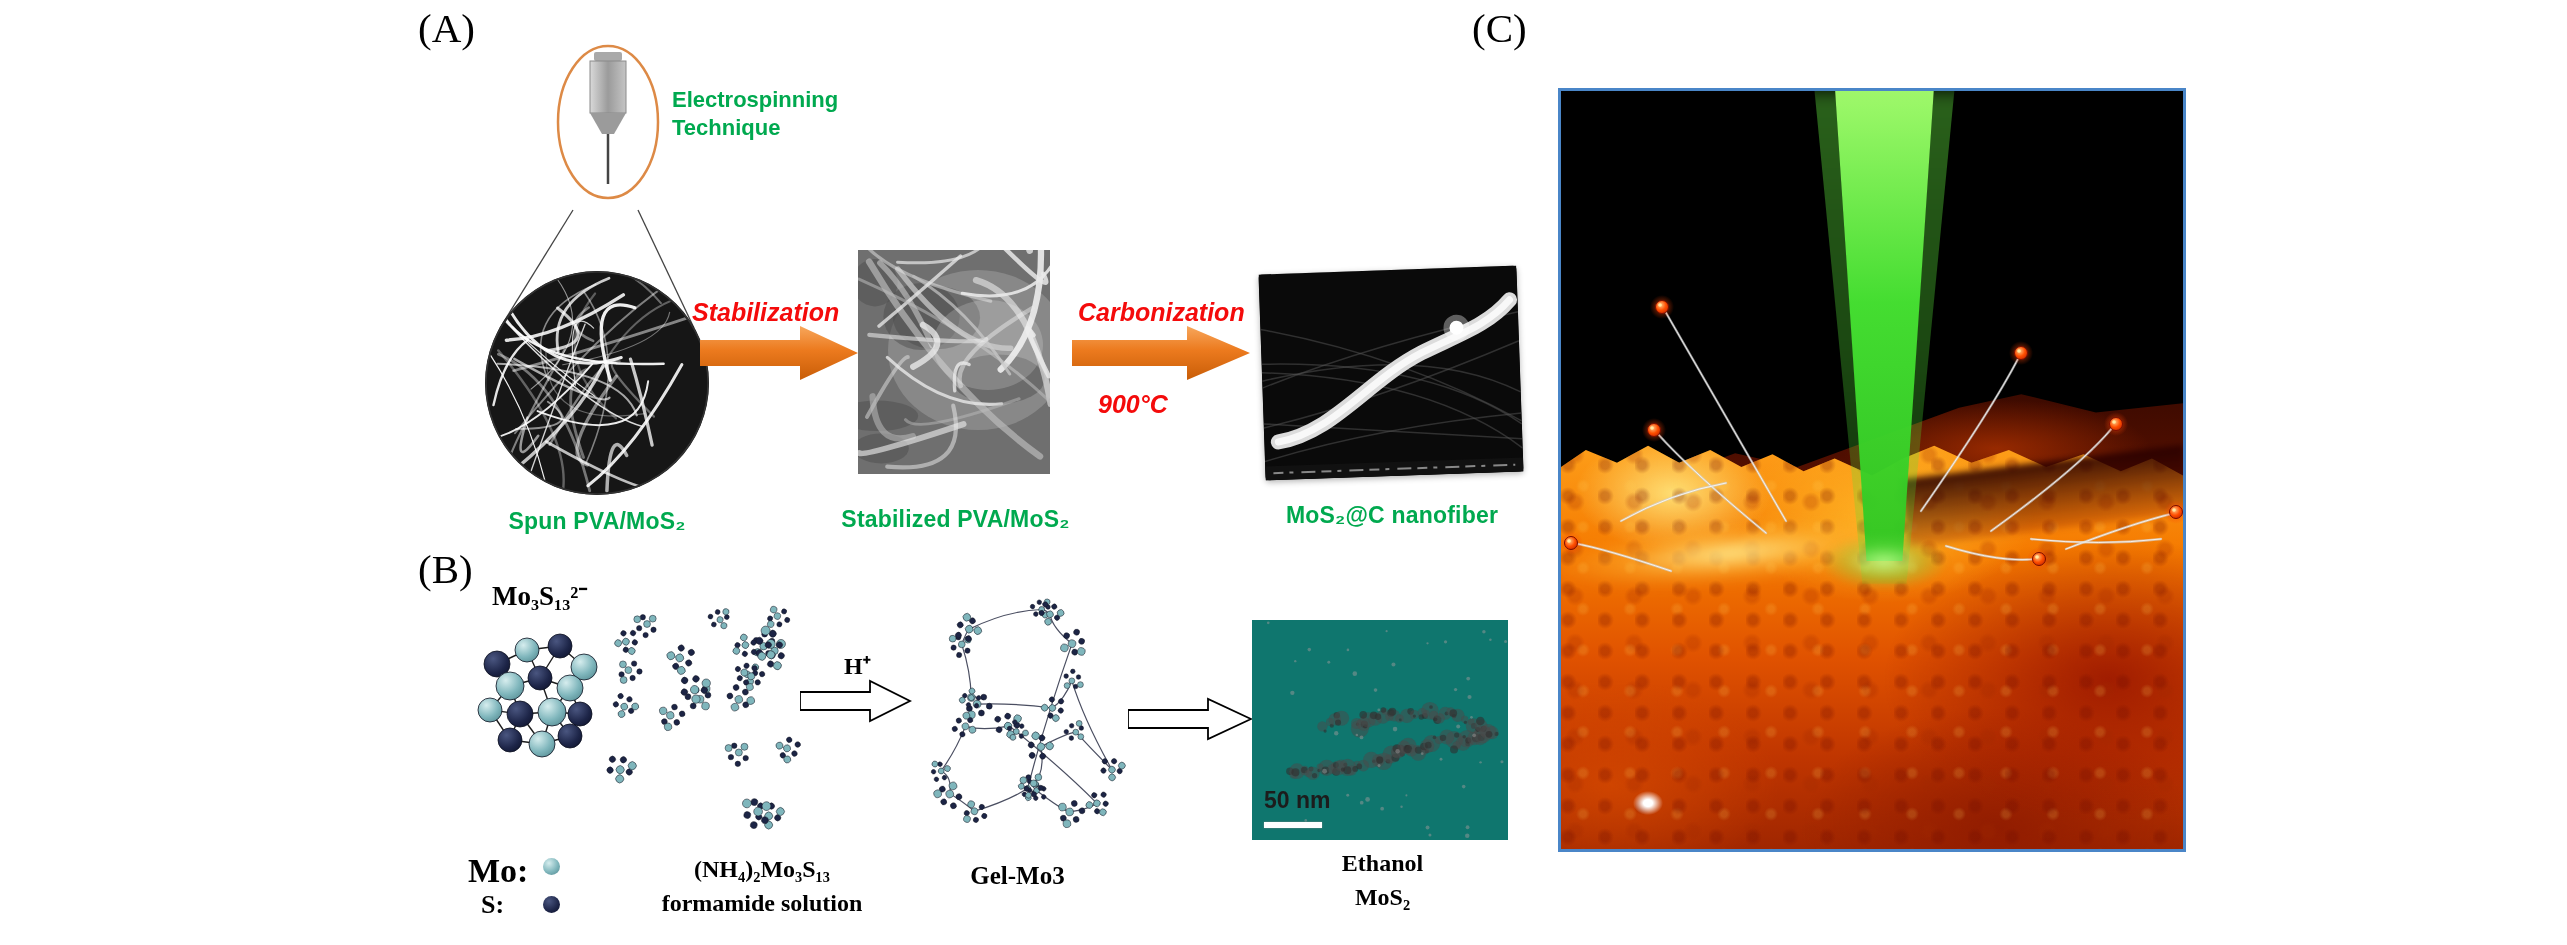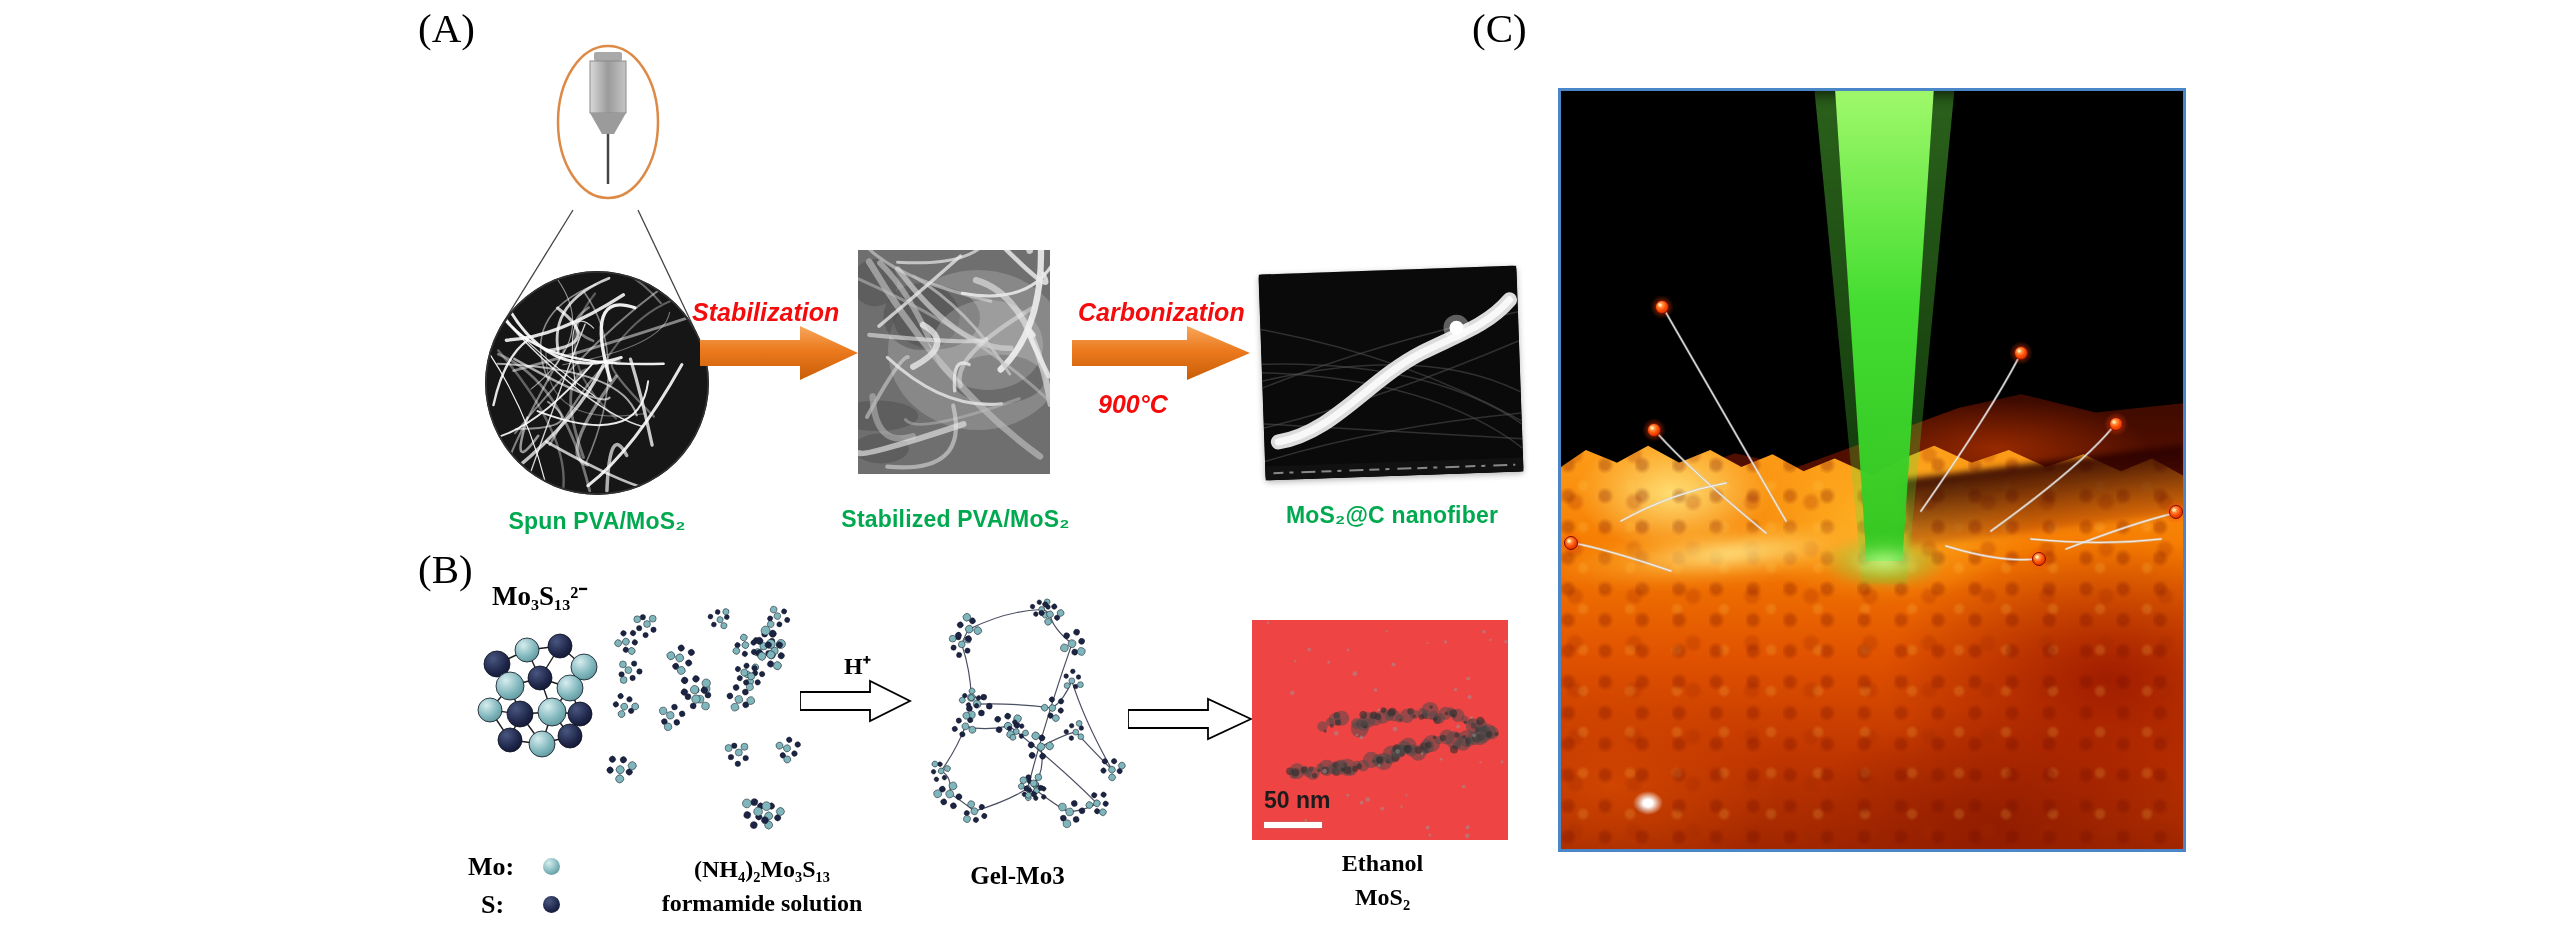--- a/index.html
+++ b/index.html
@@ -57,21 +57,21 @@
   .beam{position:absolute;left:calc(52% - 56px);top:0;width:112px;height:62%;
     background:linear-gradient(180deg,#a4ff6e,#46e332 45%,#2fc622);
     clip-path:polygon(6% 0,94% 0,66% 100%,34% 100%);opacity:.96}
   .impact-glow{position:absolute;left:calc(52% - 64px);top:58.5%;width:128px;height:56px;
     background:radial-gradient(closest-side,rgba(190,255,140,.85),rgba(120,230,80,.3) 60%,transparent);filter:blur(3px)}
   .white-spot{position:absolute;left:72px;top:700px;width:30px;height:24px;
     background:radial-gradient(closest-side,#fff 30%,rgba(255,255,255,0))}
   #particles-svg{position:absolute;left:0;top:0}
   #sem3{position:absolute;left:1262px;top:270px;width:258px;height:206px;transform:rotate(-2deg);
     background:#060606;border-radius:4px;box-shadow:inset 0 3px 0 rgba(220,220,220,.8),0 2px 6px rgba(0,0,0,.3)}
-  #tem{position:absolute;left:1252px;top:620px;width:256px;height:220px;background:#ef4444;overflow:hidden}
+  #tem{position:absolute;left:1252px;top:620px;width:256px;height:220px;background:#0f766e;overflow:hidden}
   #tem-scale{position:absolute;left:12px;bottom:26px;font-weight:bold;font-size:23px;color:#1c1c1c}
   #tem-bar{position:absolute;left:12px;bottom:12px;width:58px;height:6px;background:#fff;box-shadow:0 0 2px #888}
 </style>
 </head>
 <body>
 
 <svg width="0" height="0" style="position:absolute">
   <defs>
     <linearGradient id="og" x1="0" y1="0" x2="0" y2="1">
       <stop offset="0" stop-color="#f7a75c"></stop>
@@ -110,20 +110,22 @@
   <div class="panel-label" id="label-a" style="left:418px;top:4px">(A)</div>
 
   <svg class="abs" style="left:540px;top:38px" width="140" height="175" viewBox="0 0 140 175">
     <ellipse cx="68" cy="84" rx="50" ry="76" fill="none" stroke="#dd8a46" stroke-width="2.5"></ellipse>
     <rect x="54" y="14" width="28" height="9" rx="2" fill="#a9a9a9"></rect>
     <rect x="50" y="23" width="36" height="52" fill="url(#grayG)" stroke="#8a8a8a" stroke-width="1"></rect>
     <polygon points="50,75 86,75 74,96 62,96" fill="#9b9b9b"></polygon>
     <line x1="68" y1="96" x2="68" y2="146" stroke="#444" stroke-width="2.5"></line>
   </svg>
 
+  <div class="green-note" style="left:672px;top:86px;width:230px">Electrospinning
+Technique</div>
 
   <svg class="abs" id="sphere-svg" style="left:470px;top:208px" width="260" height="300" viewBox="0 0 260 300">
       <line x1="103" y1="2" x2="30" y2="120" stroke="#444" stroke-width="1.3"></line>
       <line x1="168" y1="2" x2="224" y2="120" stroke="#444" stroke-width="1.3"></line>
       <circle cx="127" cy="175" r="112" fill="#161616"></circle>
       <clipPath id="sphClip">
         <circle cx="127" cy="175" r="110"></circle>
       </clipPath>
       <g clip-path="url(#sphClip)">
         <path d="M124.89128943758574,188.37371399176953 Q76.83307613168725,154.29029492455416 42.40449245541838,118.6749828532236" stroke="#fff" fill="none" stroke-width="1.2" opacity="0.87" stroke-linecap="round"></path>
@@ -286,21 +288,21 @@
       <circle cx="118" cy="66" r="13" fill="url(#moG)" stroke="#0c1020" stroke-width="0.8"></circle>
       <circle cx="38" cy="88" r="12" fill="url(#moG)" stroke="#0c1020" stroke-width="0.8"></circle>
       <circle cx="68" cy="92" r="13" fill="url(#sG)" stroke="#0c1020" stroke-width="0.8"></circle>
       <circle cx="100" cy="90" r="14" fill="url(#moG)" stroke="#0c1020" stroke-width="0.8"></circle>
       <circle cx="128" cy="92" r="12" fill="url(#sG)" stroke="#0c1020" stroke-width="0.8"></circle>
       <circle cx="58" cy="118" r="12" fill="url(#sG)" stroke="#0c1020" stroke-width="0.8"></circle>
       <circle cx="90" cy="122" r="13" fill="url(#moG)" stroke="#0c1020" stroke-width="0.8"></circle>
       <circle cx="118" cy="114" r="12" fill="url(#sG)" stroke="#0c1020" stroke-width="0.8"></circle>
     </svg>
 
-  <div class="b-label b-left" style="left:468px;top:852px;font-size:26px">Mo:</div>
+  <div class="b-label b-left" style="left:468px;top:852px;font-size:34px">Mo:</div>
   <span class="dot dot-mo" style="left:543px;top:858px"></span>
   <div class="b-label b-left" style="left:481px;top:890px;font-size:26px">S:</div>
   <span class="dot dot-s" style="left:543px;top:896px"></span>
 
   <svg class="abs" id="solution-svg" style="left:606px;top:596px" width="200" height="256" viewBox="0 0 200 256">
       <g transform="translate(22.359636488340193,74.08359053497944) rotate(91.5570987654321)">
         <circle cx="0" cy="0" r="3.452768518518519" fill="#7fb6bc" stroke="#141825" stroke-width="0.5"></circle>
         <circle cx="7.7965740740740745" cy="-4.455185185185186" r="2.6731111111111114" fill="#1c2445" stroke="#141825" stroke-width="0.5"></circle>
         <circle cx="-6.682777777777778" cy="-5.568981481481482" r="2.6731111111111114" fill="#1c2445" stroke="#141825" stroke-width="0.5"></circle>
         <circle cx="4.455185185185186" cy="6.682777777777778" r="2.6731111111111114" fill="#1c2445" stroke="#141825" stroke-width="0.5"></circle>

